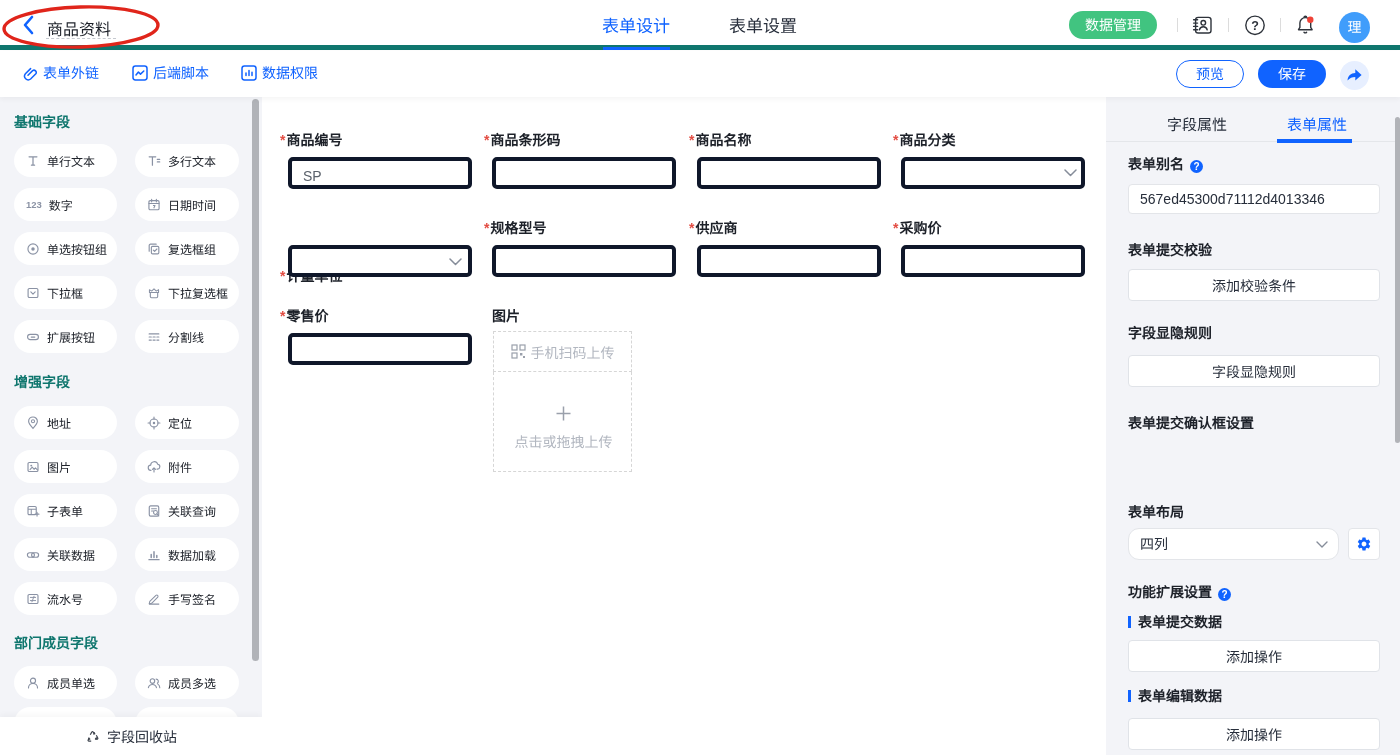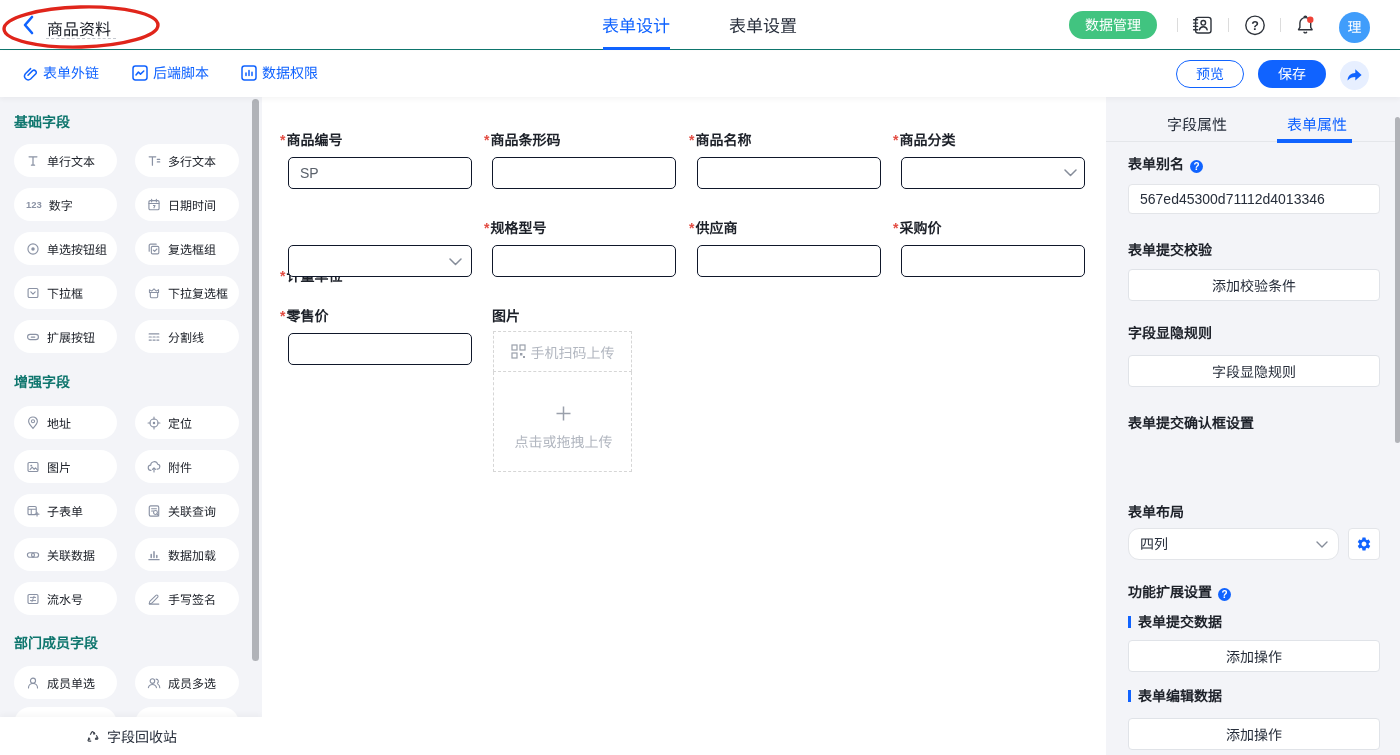--- a/index.html
+++ b/index.html
@@ -3,36 +3,36 @@
 <meta charset="utf-8">
 <title>表单设计</title>
 <style>
   * { margin:0; padding:0; box-sizing:border-box; }
   html,body { width:1400px; height:755px; overflow:hidden; background:#fff;
     font-family:"Liberation Sans", sans-serif; -webkit-font-smoothing:antialiased; }
   .abs { position:absolute; }
   #app { position:relative; width:1400px; height:755px; }
   
   #hdr { position:absolute; left:0; top:0; width:1400px; height:50px; background:#fff;
-    border-bottom:1px solid #0f766e; z-index:5;padding-left:28px; }
+    border-bottom:5px solid #0f766e; z-index:5;padding-left:28px; }
   #tbar { position:absolute; left:0; top:51px; width:1400px; height:46px; background:#fff;
     box-shadow:0 2px 5px rgba(31,35,41,0.05); z-index:5; }
   
   #sidebar { position:absolute; left:0; top:97px; width:262px; height:658px; background:#f3f4f8; overflow:hidden; }
   #canvas  { position:absolute; left:262px; top:97px; width:844px; height:658px; background:#fff; }
   #panel   { position:absolute; left:1106px; top:97px; width:294px; height:658px; background:#f3f4f8; }
   
   .pill { position:absolute; display:flex; align-items:center; height:33px; padding-left:12px;
     background:#fff; border-radius:17px; font-size:12px; color:#20242c; white-space:nowrap; }
   .pill svg { width:14px; height:14px; margin-right:7px; flex:none; }
   .sect { position:absolute; font-size:14px; font-weight:700; color:#0f766e; left:14px; }
   
   .lbl { position:absolute; font-size:14px; font-weight:700; color:#1d2129; white-space:nowrap; }
   .lbl .star { color:#e34d43; margin-right:1px; }
-  .inp { position:absolute; width:184px; height:32px; background:#fff; border:1px solid #0f172a;
+  .inp { position:absolute; width:184px; height:32px; background:#fff; border:4px solid #0f172a;
     border-radius:5px; font-size:14px; color:#5a616b; line-height:30px; padding-left:11px; }
   .chev { position:absolute; }
   
   .plbl { position:absolute; font-size:14px; font-weight:700; color:#1d2129; left:1128px; white-space:nowrap; }
   .pbtn { position:absolute; left:1128px; width:252px; height:32px; background:#fff;
     border:1px solid #e0e3e8; border-radius:4px; font-size:14px; color:#272e3b;
     display:flex; align-items:center; justify-content:center; }
   .qmark { display:inline-block; width:13px; height:13px; border-radius:50%; background:#1063ff;
     color:#fff; font-size:10px; font-weight:700; text-align:center; line-height:13px;
     vertical-align:-1px; margin-left:6px; }

